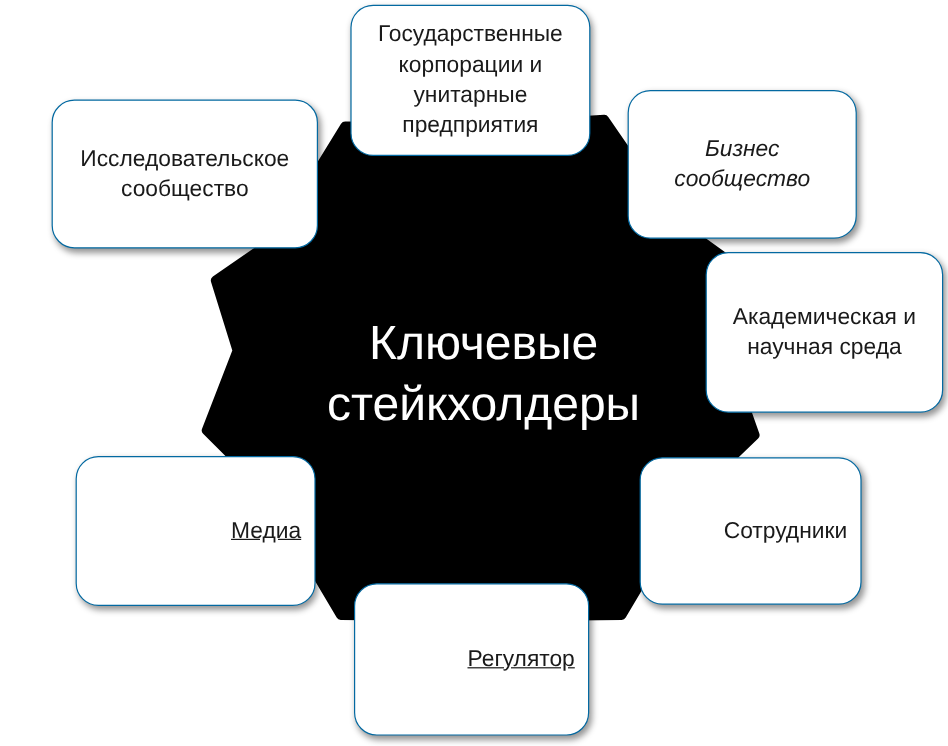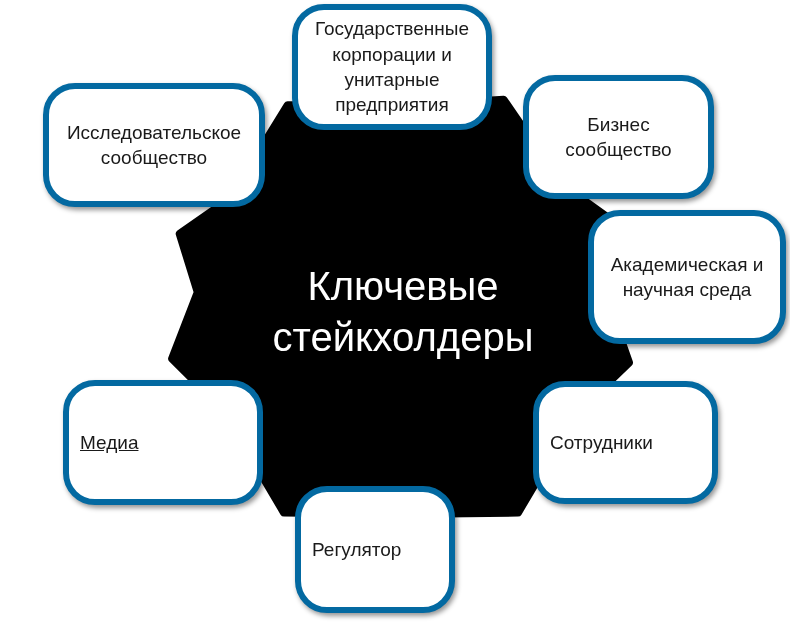--- a/index.html
+++ b/index.html
@@ -36,38 +36,38 @@
     text-align: center;
     color: #ffffff;
     font-size: 40px;
     line-height: 1.27;
     z-index: 2;
   }
   .node {
     position: absolute;
     box-sizing: border-box;
     background: #ffffff;
-    border: 6px solid #0369a1;
-    border-radius: 32px;
+    border: 1px solid #0369a1;
+    border-radius: 19px;
     box-shadow: 2px 3px 5px rgba(0,0,0,0.42);
     display: flex;
     align-items: center;
-    justify-content: flex-start;
+    justify-content: flex-end;
     text-align: center;
     padding: 8px 11px;
     font-size: 19px;
     line-height: 1.34;
     color: #1a1a1a;
     z-index: 3;
   }
   .pos-top          { left: 292px; top: 4px;   width: 200px; height: 126px; }
-  .pos-top-right    { left: 523px; top: 75px;  width: 191px; height: 124px; }
+  .pos-top-right    { left: 523px; top: 75px;  width: 191px; height: 124px; font-style: italic; }
   .pos-right        { left: 588px; top: 210px; width: 198px; height: 134px; }
   .pos-bottom-right { left: 533px; top: 381px; width: 185px; height: 123px; }
-  .pos-bottom       { left: 295px; top: 486px; width: 160px; height: 127px; }
+  .pos-bottom       { left: 295px; top: 486px; width: 196px; height: 127px; text-decoration: underline; }
   .pos-bottom-left  { left: 63px;  top: 380px; width: 200px; height: 125px; text-decoration: underline; }
   .pos-left         { left: 4px;   top: 222px; width: 194px; height: 126px; }
   .pos-top-left     { left: 43px;  top: 83px;  width: 222px; height: 124px; }
 </style>
 </head>
 <body>
 
 <div class="canvas">
 
   <svg class="burst-svg" viewBox="0 0 790 622" aria-hidden="true">

